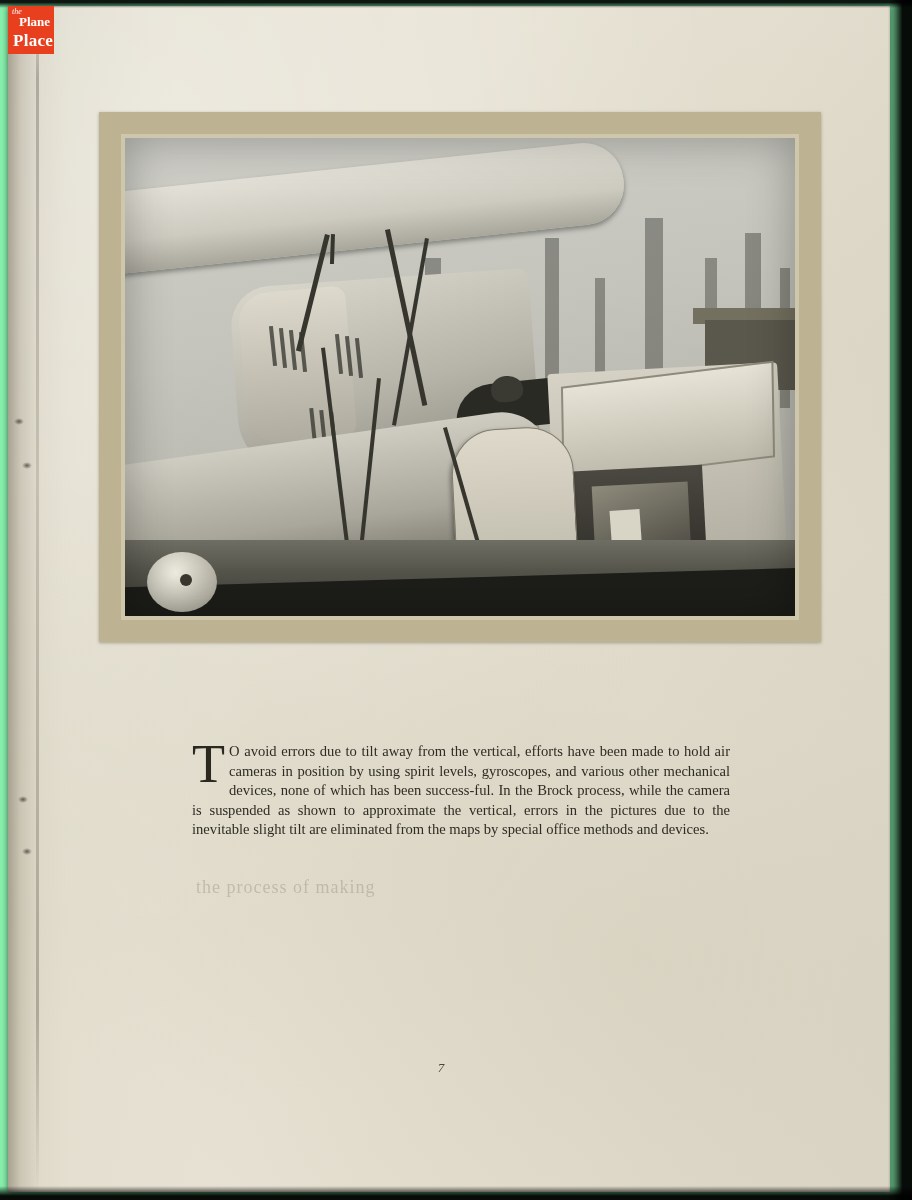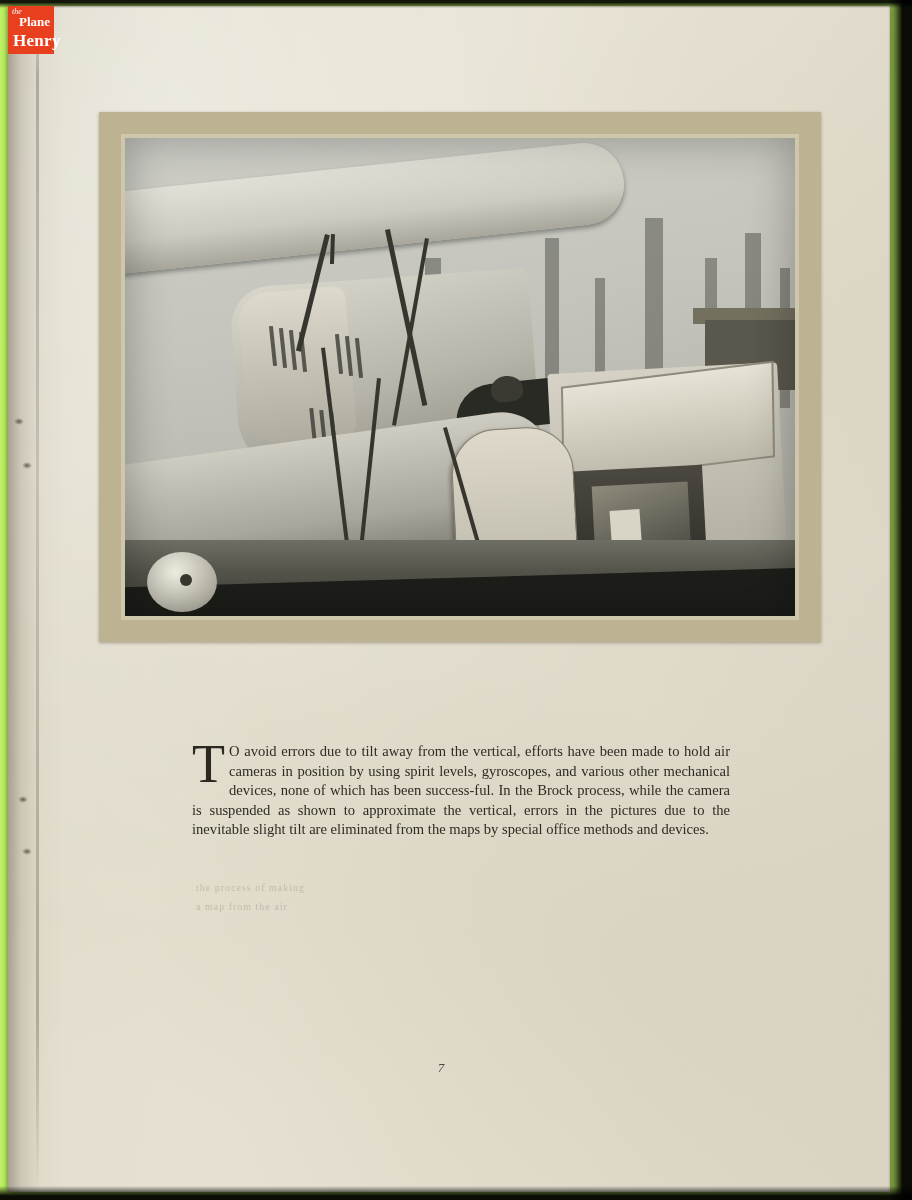--- a/index.html
+++ b/index.html
@@ -14,21 +14,21 @@
     font-family: "Liberation Serif", serif;
   }
 
   
   .scan {
     position: absolute;
     left: 0;
     top: 0;
     width: 912px;
     height: 1200px;
-    background: #bef264;
+    background: #86efac;
   }
 
   
   .paper {
     position: absolute;
     left: 8px;
     top: 6px;
     width: 882px;
     height: 1186px;
     background:
@@ -434,21 +434,21 @@
     color: #2b2820;
   }
 
   
   .showthrough {
     position: absolute;
     left: 196px;
     top: 878px;
     width: 528px;
     font-family: "Liberation Serif", serif;
-    font-size: 10px;
+    font-size: 18px;
     line-height: 19px;
     color: rgba(120,114,96,0.30);
     text-align: justify;
     letter-spacing: 1px;
     pointer-events: none;
     user-select: none;
   }
 
   
   .folio {
@@ -473,21 +473,21 @@
   <div class="gutter-fold"></div>
 
   <div class="bind-mark" style="left:14px; top:418px;"></div>
   <div class="bind-mark" style="left:22px; top:462px;"></div>
   <div class="bind-mark" style="left:18px; top:796px;"></div>
   <div class="bind-mark" style="left:22px; top:848px;"></div>
 
   <div class="watermark">
     <span class="wm-the">the</span>
     <span class="wm-henry">Plane</span>
-    <span class="wm-ford">Henry</span>
+    <span class="wm-ford">Place</span>
   </div>
 
   <div class="plate">
     <div class="plate-inner-border"></div>
     <div class="photo">
       <div class="sky"></div>
 
       <div class="treeline">
         <div class="tree" style="left:300px; width:16px; height:150px;"></div>
         <div class="tree" style="left:340px; width:10px; height:120px;"></div>
@@ -549,21 +549,20 @@
     </div>
   </div>
 
 
   <div class="body-block">
     <span class="dropcap">T</span><span>O avoid errors due to tilt away from the vertical, efforts have been made to hold air cameras in position by using spirit levels, gyroscopes, and various other mechanical devices, none of which has been success-ful.   In the Brock process, while the camera is suspended as shown to approximate the vertical, errors in the pictures due to the inevitable slight tilt are eliminated from the maps by special office methods and devices.</span>
   </div>
 
   <div class="showthrough">
     <div>the process of making</div>
-    <div>a map from the air</div>
   </div>
 
   <div class="folio">7</div>
 
   <div class="top-edge"></div>
   <div class="right-edge"></div>
   <div class="bottom-edge"></div>
 </div>
 
 </body></html>

